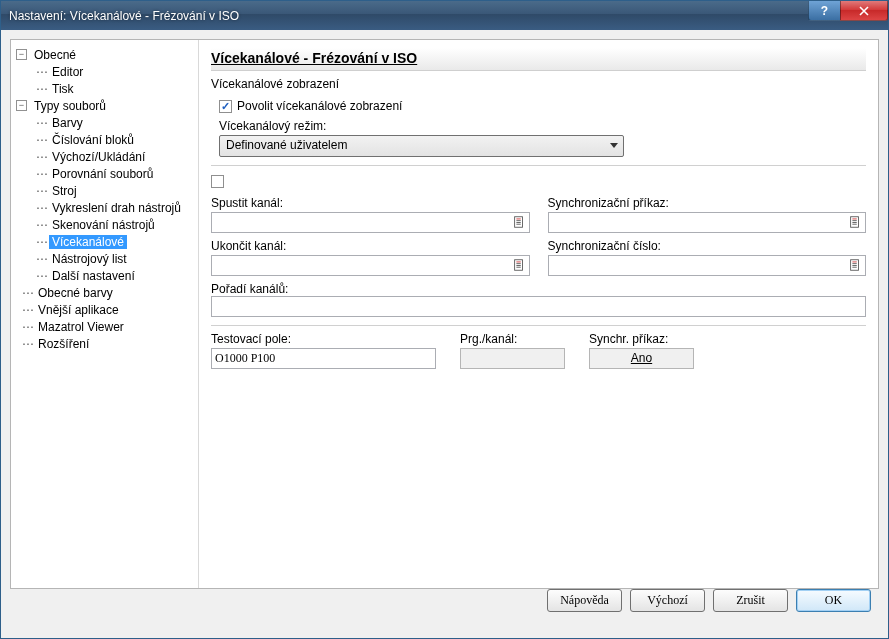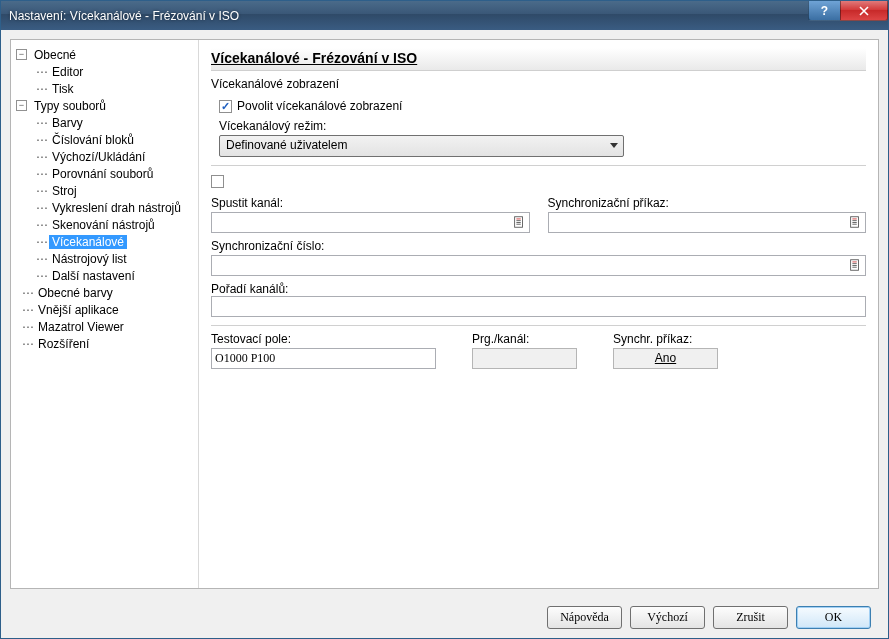--- a/index.html
+++ b/index.html
@@ -30,25 +30,25 @@
   input[type=text].inp { width:100%; height:21px; border:1px solid #abadb3; padding:1px 22px 1px 3px; font:12px "Segoe UI"; }
   input[type=text].inp.simple { padding-right:3px; }
   .inp-icon { position:absolute; right:3px; top:2px; width:16px; height:16px; display:flex; align-items:center; justify-content:center; cursor:pointer; }
   .inp-icon svg { width:14px; height:14px; }
   .checkbox-row { display:flex; align-items:center; gap:5px; height:18px; }
   .cbox { width:13px; height:13px; border:1px solid #8f8f8f; background:#fff; display:flex; align-items:center; justify-content:center; cursor:pointer; }
   .cbox.checked::after { content:"✓"; color:#2060c0; font-size:11px; font-weight:bold; line-height:10px; }
   .select { height:22px; border:1px solid #707070; border-radius:2px; background:linear-gradient(to bottom,#f2f2f2,#e3e3e3); padding:2px 16px 0 6px; position:relative; cursor:pointer; }
   .select .arrow { position:absolute; right:5px; top:7px; width:0; height:0; border-left:4px solid transparent; border-right:4px solid transparent; border-top:5px solid #333; }
   .readonly-box { height:21px; border:1px solid #b5b5b5; background:#f0f0f0; padding:2px 4px 0 4px; text-align:center;text-decoration:underline; }
-  .test-row { display:flex; gap:36px; align-items:flex-end; }
+  .test-row { display:flex; gap:24px; align-items:flex-end; }
   .test-row .c1 { width:225px; }
   .test-row .c2 { width:105px; }
   .test-row .c3 { width:105px; }
-  .footer { height:40px; display:flex; align-items:flex-end; justify-content:flex-end; padding:0 8px; gap:8px; }
+  .footer { height:40px; display:flex; align-items:flex-start; justify-content:flex-end; padding:0 8px; gap:8px; }
   .btn { min-width:75px; height:23px; border:1px solid #707070; border-radius:3px; background:linear-gradient(to bottom,#fdfdfd,#e4e4e4); padding:0 12px; font:12px "Segoe UI"; cursor:pointer; }
   .btn.default { border:1px solid #3c7fb1; box-shadow:inset 0 0 0 1px #a2d0f4; background:linear-gradient(to bottom,#f6fbff,#d0e7f8); }
   .spacer { flex:1; }
 </style>
 </head>
 <body>
 
 <div class="window">
   <div class="titlebar">
     <span class="titlebar-text">Nastavení: Vícekanálové - Frézování v ISO</span>
@@ -192,20 +192,35 @@
                     <rect x="5" y="8" width="5" height="1" fill="#555"></rect>
                     <rect x="5" y="10" width="5" height="1" fill="#555"></rect>
                   </svg>
               </span>
             </div>
           </div>
         </div>
 
         <div class="row" style="margin-top:6px">
           <div class="col">
+            <span class="field-label">Ukončit kanál:</span>
+            <div class="input-wrap">
+              <input type="text" class="inp" value="" style="">
+              <span class="inp-icon">
+                <svg viewBox="0 0 16 16">
+                    <rect x="3" y="2" width="9" height="12" fill="#fff" stroke="#555"></rect>
+                    <rect x="5" y="4" width="5" height="1" fill="#c33"></rect>
+                    <rect x="5" y="6" width="5" height="1" fill="#555"></rect>
+                    <rect x="5" y="8" width="5" height="1" fill="#555"></rect>
+                    <rect x="5" y="10" width="5" height="1" fill="#555"></rect>
+                  </svg>
+              </span>
+            </div>
+          </div>
+          <div class="col">
             <span class="field-label">Synchronizační číslo:</span>
             <div class="input-wrap">
               <input type="text" class="inp" value="" style="">
               <span class="inp-icon">
                 <svg viewBox="0 0 16 16">
                     <rect x="3" y="2" width="9" height="12" fill="#fff" stroke="#555"></rect>
                     <rect x="5" y="4" width="5" height="1" fill="#c33"></rect>
                     <rect x="5" y="6" width="5" height="1" fill="#555"></rect>
                     <rect x="5" y="8" width="5" height="1" fill="#555"></rect>
                     <rect x="5" y="10" width="5" height="1" fill="#555"></rect>

